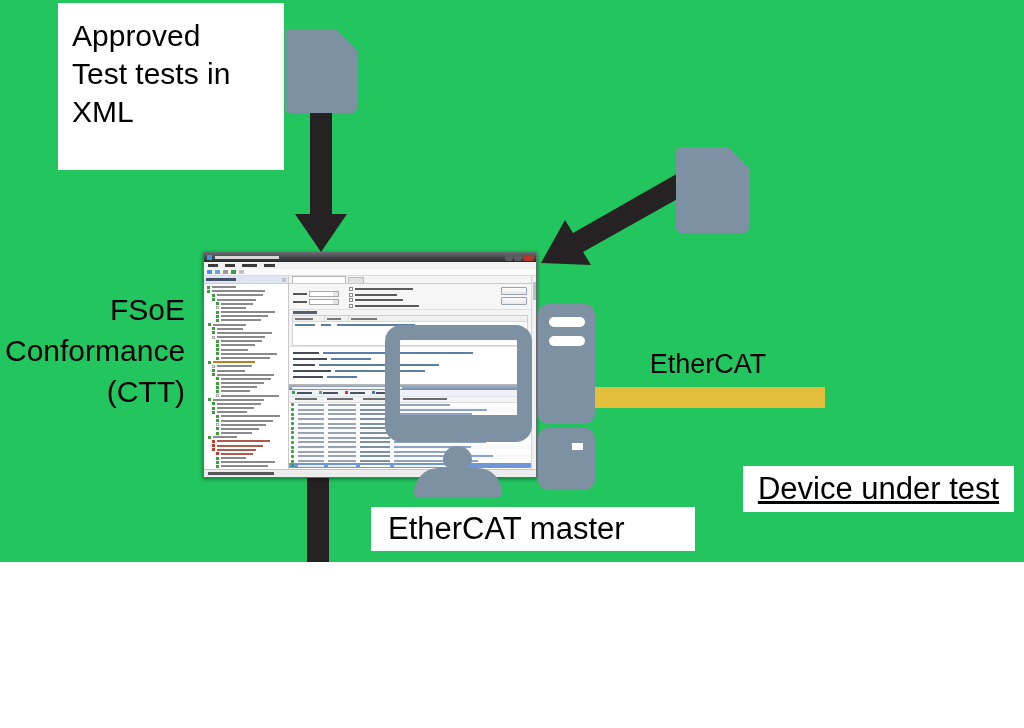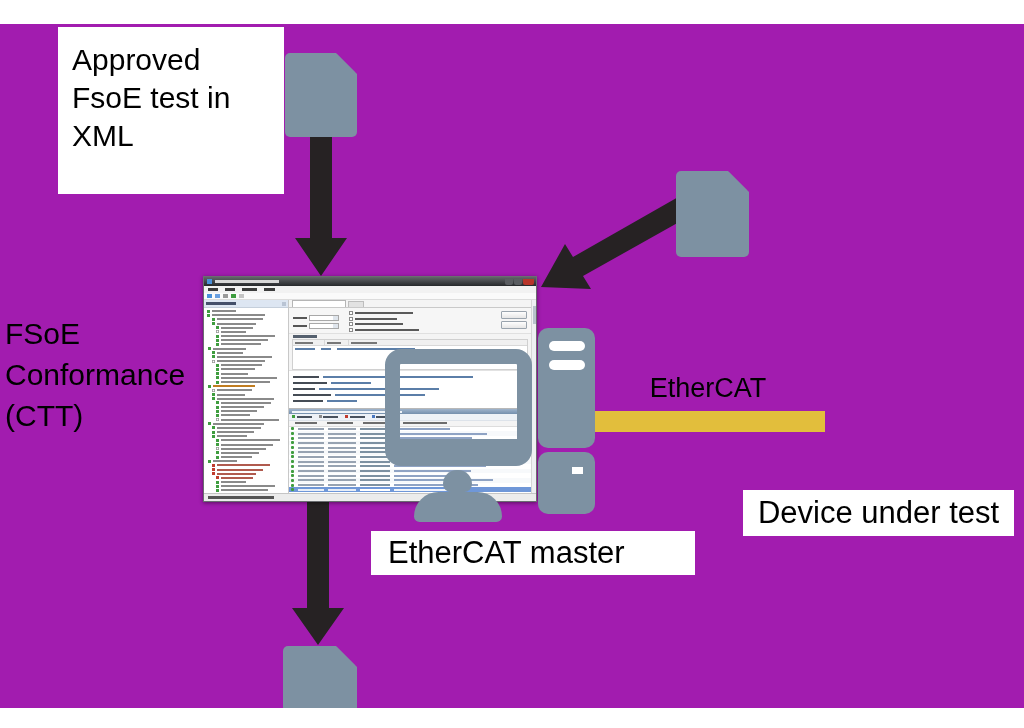--- a/index.html
+++ b/index.html
@@ -1,17 +1,17 @@
 <!DOCTYPE html>
 <html><head>
 <meta charset="utf-8">
 <style>
   html,body{margin:0;padding:0;background:#ffffff;}
-  #canvas{position:relative;width:1024px;height:684px;background:#a21caf;overflow:hidden;
-          font-family:"Liberation Sans",sans-serif;color:#000;margin-top:24px;}
+  #canvas{position:relative;width:1024px;height:562px;background:#22c55e;overflow:hidden;
+          font-family:"Liberation Sans",sans-serif;color:#000;}
   .abs{position:absolute;}
   
   .labelbox{position:absolute;background:#ffffff;color:#000;}
   .big{font-size:30px;line-height:38px;}
   
   .doc{position:absolute;background:#7d91a2;border-radius:5px;
        clip-path:polygon(0 0,calc(100% - 21px) 0,100% 21px,100% 100%,0 100%);z-index:2;}
   .doc .fold{position:absolute;top:1px;right:2px;width:18px;height:18px;background:#7d91a2;
        clip-path:polygon(0 0,100% 100%,0 100%);}
   
@@ -114,32 +114,32 @@
 <div id="canvas">
 
   <svg id="arrow-layer" width="1024" height="728" viewBox="0 0 1024 728">
     <polygon fill="#262223" points="310,110 332,110 332,214 347,214 321,252 295,214 310,214"></polygon>
     <polygon fill="#262223" points="687,168 573,233 565,220 541,263 591,265 583,252 697,188"></polygon>
     <polygon fill="#262223" points="307,478 329,478 329,584 344,584 318,621 292,584 307,584"></polygon>
   </svg>
 
   <div class="labelbox big" style="left:58px;top:3px;width:226px;height:167px;padding:14px 0 0 14px;box-sizing:border-box;">
     <span style="display:block">Approved</span>
-    <span style="display:block">FsoE test in</span>
+    <span style="display:block">Test tests in</span>
     <span style="display:block">XML</span>
   </div>
   <div class="doc" style="left:285px;top:29px;width:72px;height:84px;">
       <span class="fold"></span>
     </div>
 
   <div class="doc" style="left:676px;top:147px;width:73px;height:86px;">
       <span class="fold"></span>
     </div>
 
-  <div class="abs big" style="left:5px;top:289px;width:180px;line-height:41px;">
+  <div class="abs big" style="left:5px;top:289px;width:180px;line-height:41px;text-align:right;">
     <span style="display:block">FSoE</span>
     <span style="display:block">Conformance</span>
     <span style="display:block">(CTT)</span>
   </div>
 
   <div class="win">
     <div class="titlebar">
       <span class="appicon"></span>
       <span class="tdash"></span>
       <span class="winbtns">
@@ -581,19 +581,19 @@
     <div class="slot" style="top:13px"></div>
     <div class="slot" style="top:32px"></div>
     <div class="drive"></div>
   </div>
 
   <div class="cable"></div>
   <div class="abs" style="left:628px;top:349px;width:160px;text-align:center;font-size:27px;">EtherCAT</div>
 
 
   <div class="labelbox" style="left:371px;top:507px;width:324px;height:44px;font-size:31px;line-height:44px;padding-left:17px;box-sizing:border-box;z-index:6;">EtherCAT master</div>
-  <div class="labelbox" style="left:743px;top:466px;width:271px;height:46px;font-size:31px;line-height:46px;text-align:center;z-index:6;">Device under test</div>
+  <div class="labelbox" style="left:743px;top:466px;width:271px;height:46px;font-size:31px;line-height:46px;text-align:center;z-index:6;text-decoration:underline;">Device under test</div>
 
   <div class="doc" style="left:283px;top:622px;width:74px;height:88px;">
       <span class="fold"></span>
     </div>
 
 </div>
 
 </body></html>

